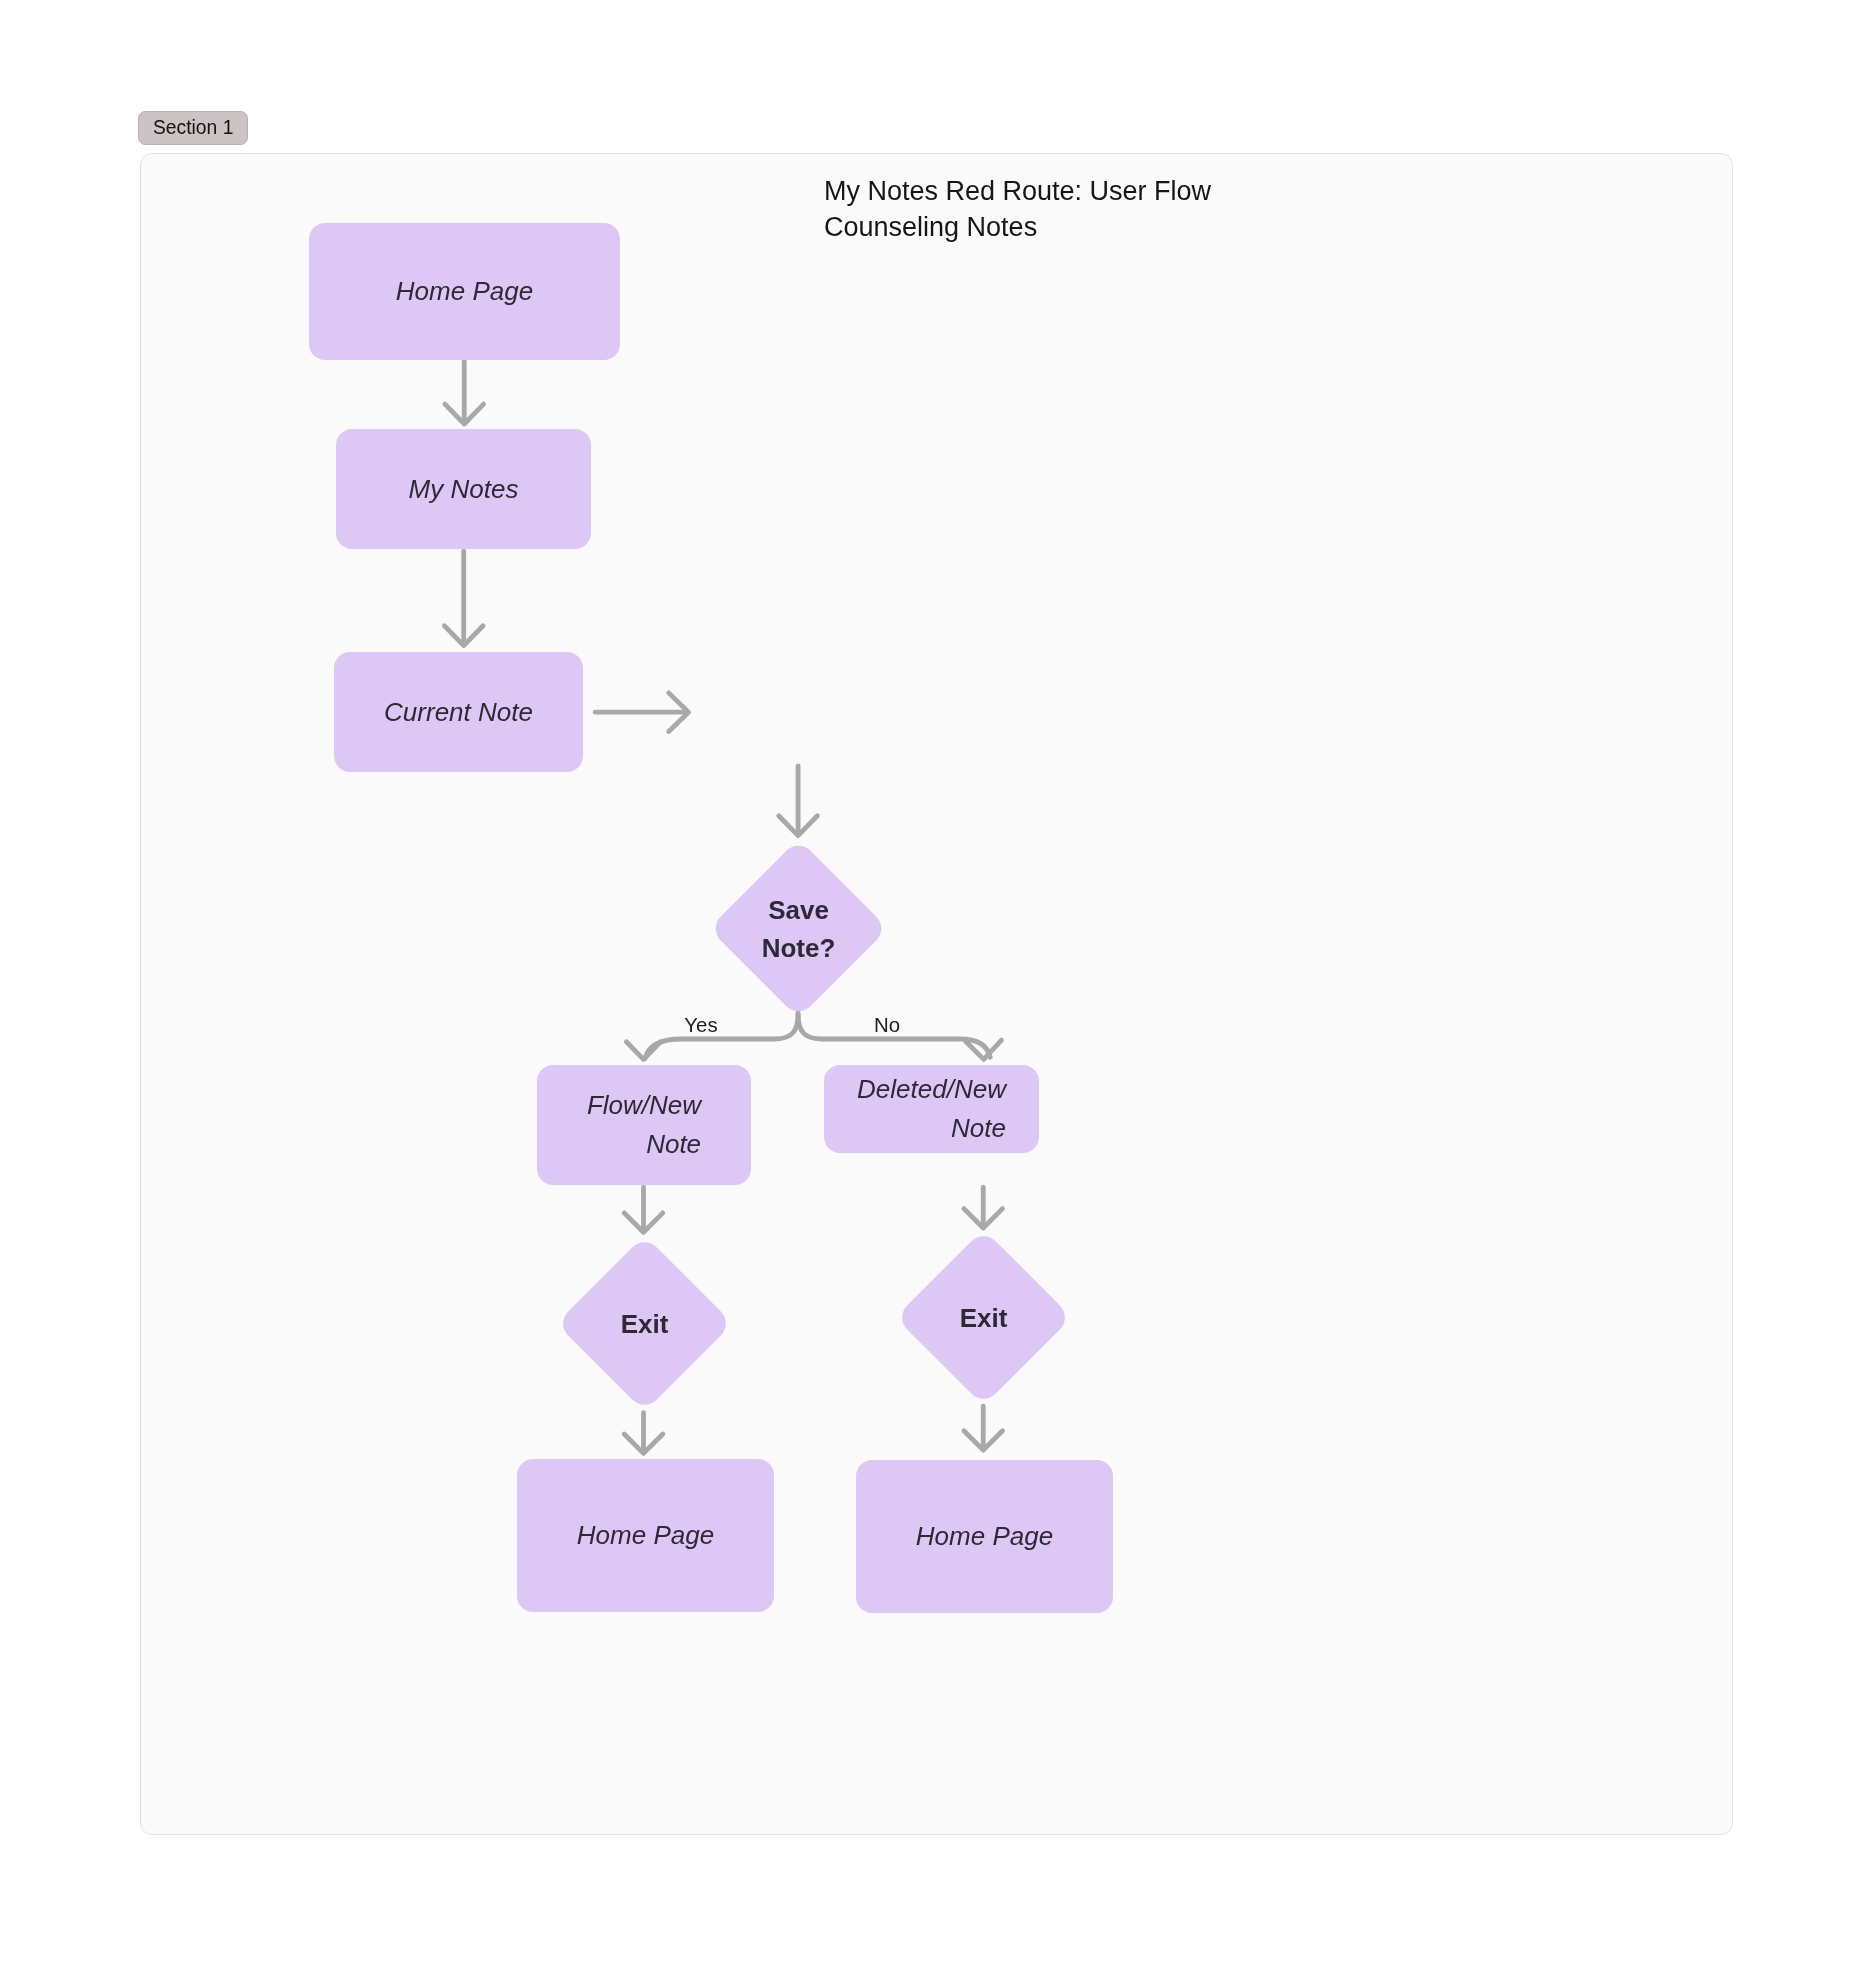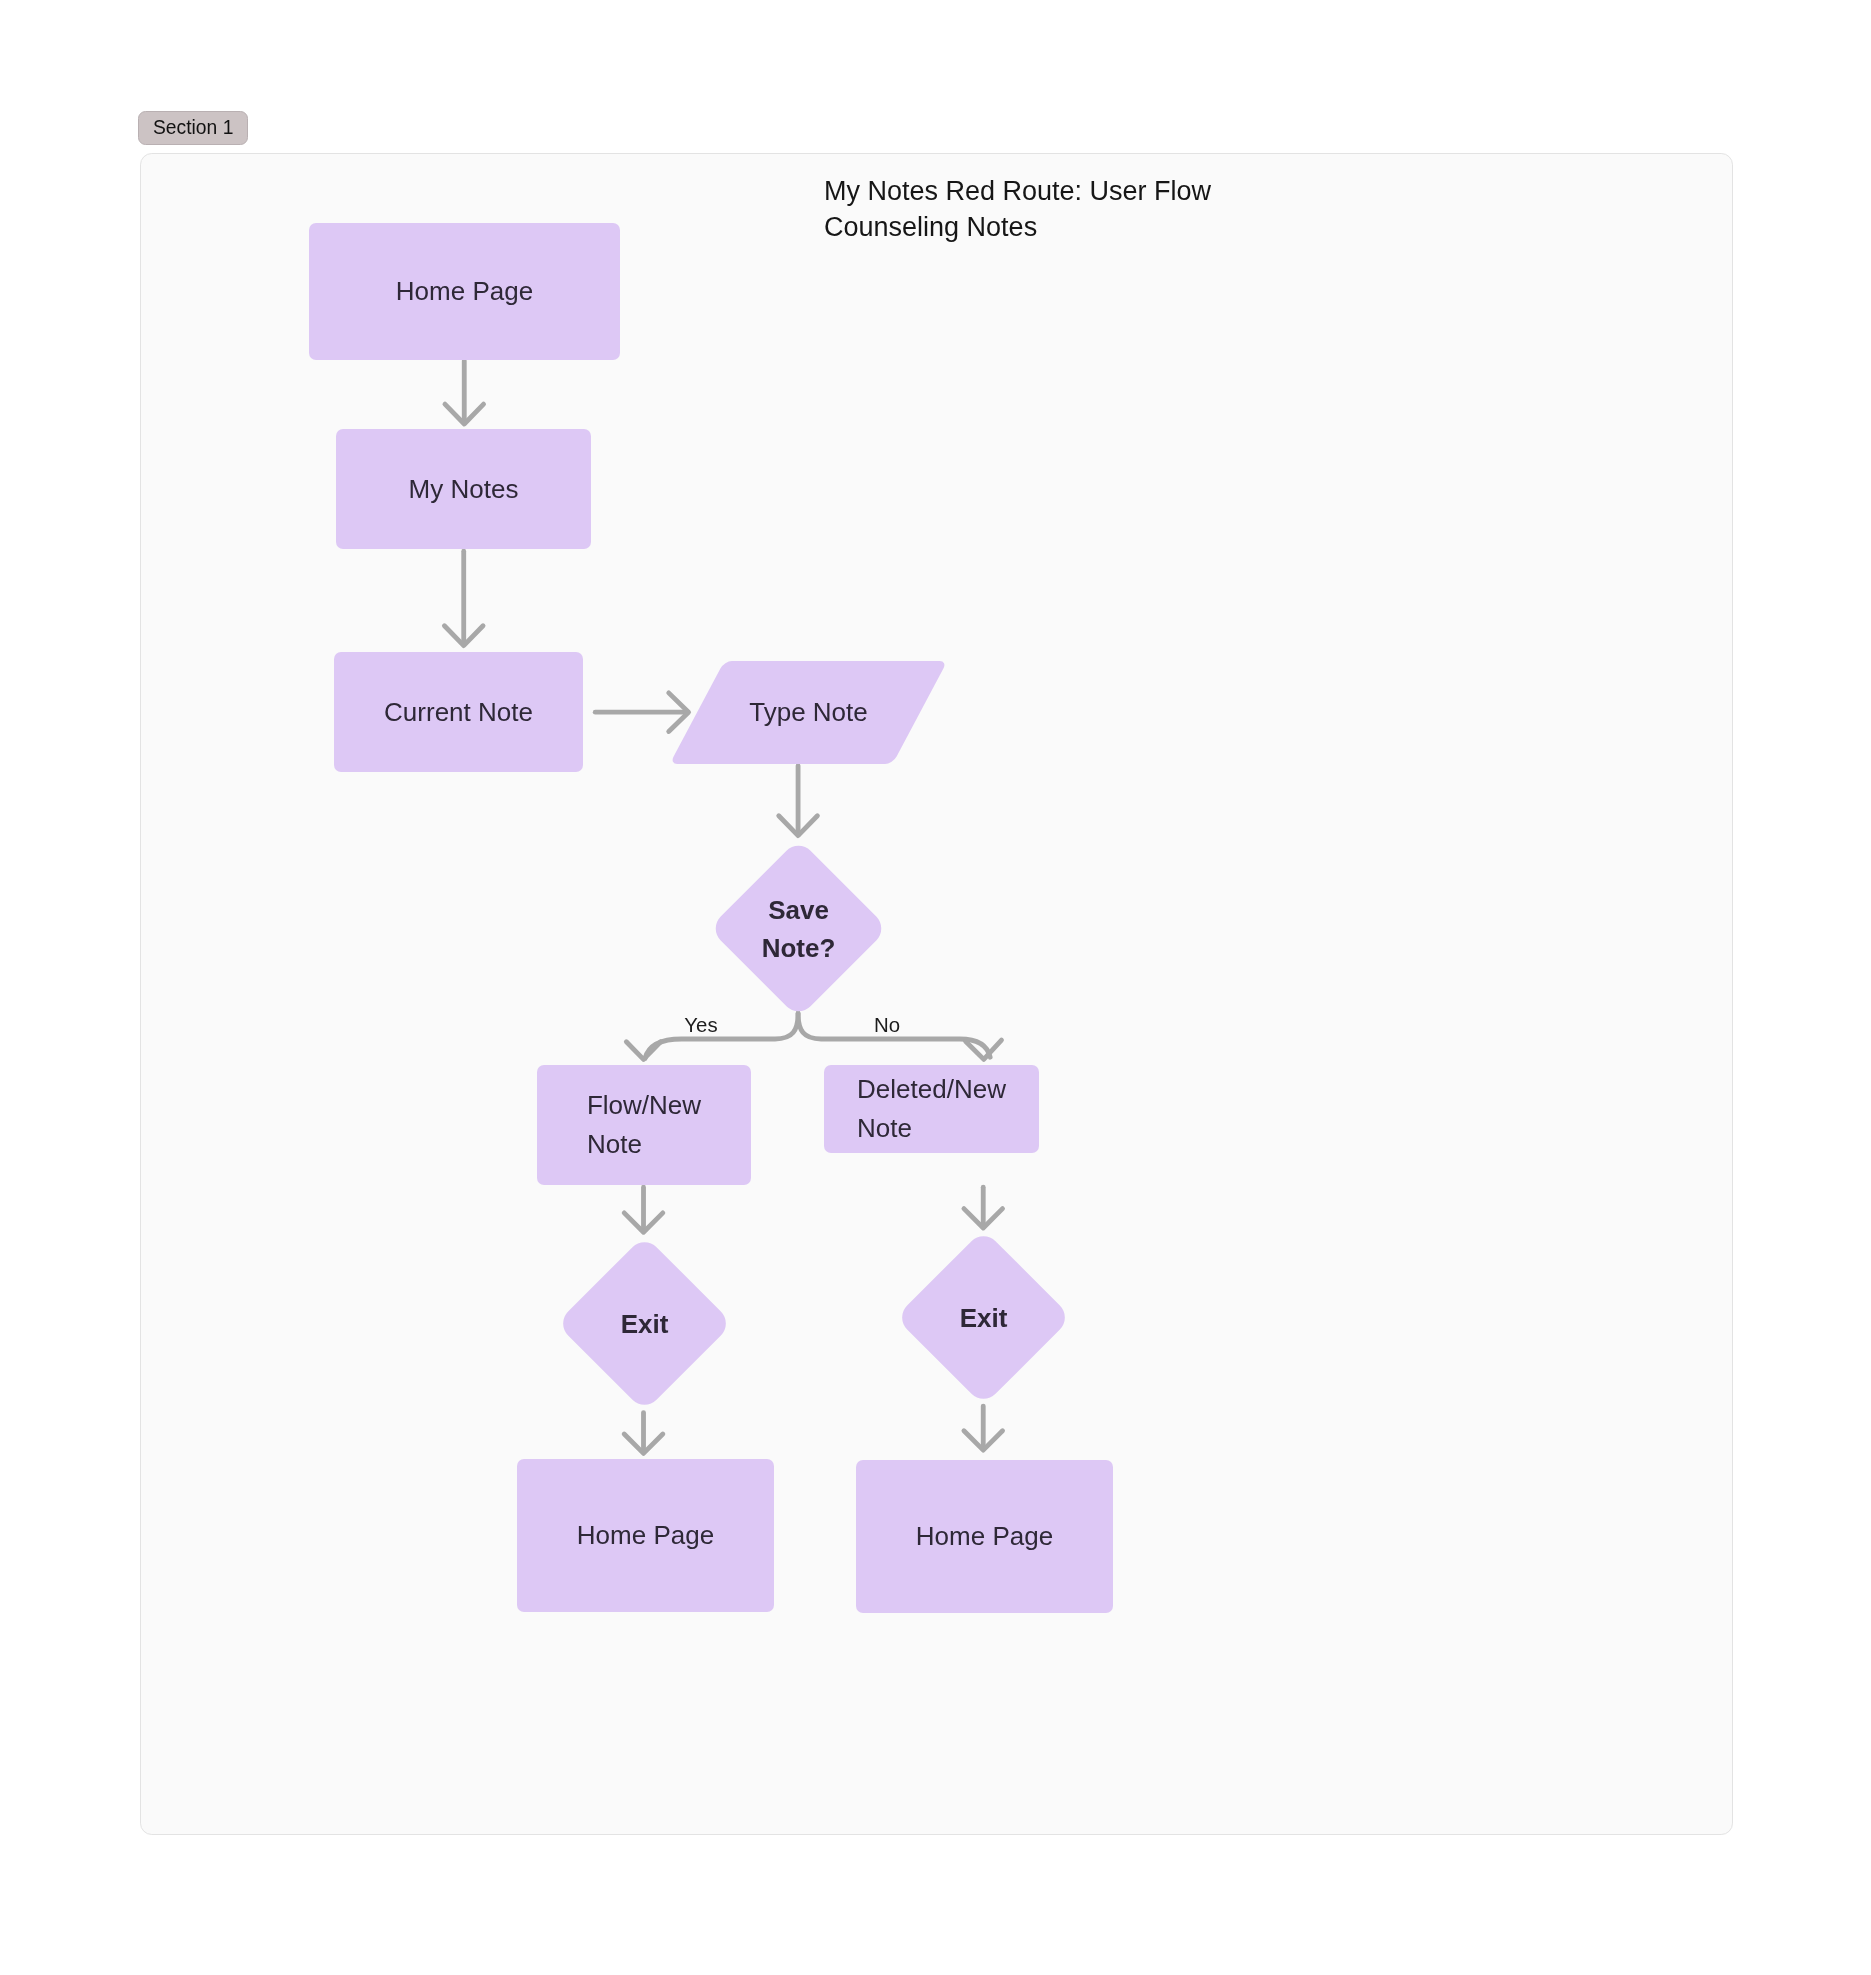--- a/index.html
+++ b/index.html
@@ -44,22 +44,22 @@
   
   .diagram-title{
     position:absolute;left:824px;top:173px;
     font-size:27px;line-height:36px;font-weight:500;
     color:var(--title_text);
   }
 
   
   .node{
     position:absolute;display:flex;align-items:center;justify-content:center;
-    background:var(--node_fill);border-radius:7px;
-    color:var(--node_text);font-size:26px;line-height:39px;text-align:left;
+    background:var(--node_fill);border-radius:16px;
+    color:var(--node_text);font-size:26px;line-height:39px;text-align:right;font-style:italic;
   }
   .node-label{white-space:pre-line;}
 
   
   .para{position:absolute;left:697px;top:661px;width:223px;height:103px;}
   .para .shape{
     position:absolute;inset:0;background:var(--node_fill);
     transform:skewX(-28deg);border-radius:7.5px;
   }
   .para .overlay-label{
@@ -169,24 +169,20 @@
   </div>
 
   <div class="node my-notes">
     <span class="node-label">My Notes</span>
   </div>
 
   <div class="node current-note">
     <span class="node-label">Current Note</span>
   </div>
 
-  <div class="para">
-    <div class="shape"></div>
-    <div class="overlay-label">Type Note</div>
-  </div>
 
   <div class="diamond save">
     <div class="shape"></div>
     <div class="overlay-label">Save
 Note?</div>
   </div>
 
   <div class="edge-label yes">Yes</div>
   <div class="edge-label no">No</div>
 

